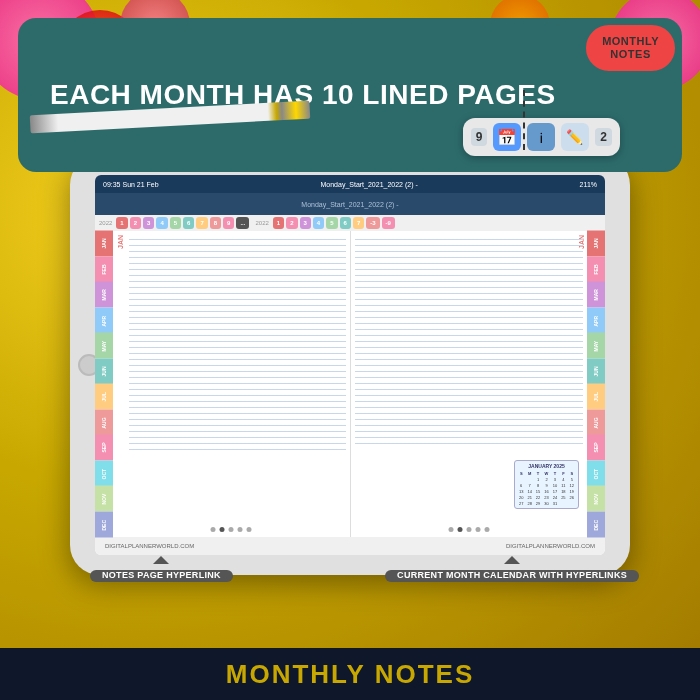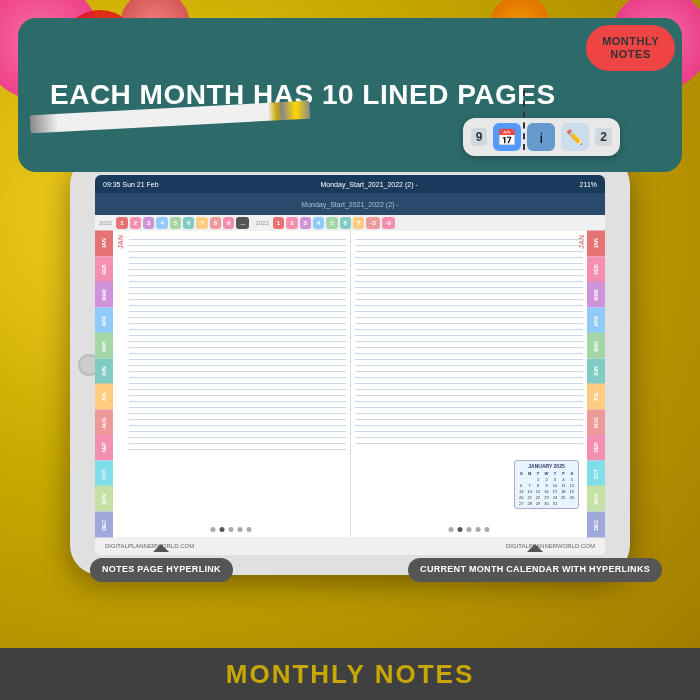--- a/index.html
+++ b/index.html
@@ -277,21 +277,21 @@
       background: #aaa;
     }
 
     .dot.active { background: #555; }
 
     
     .callout-bubble {
       position: absolute;
       background: #555;
       border-radius: 50px;
-      padding: 6px 12px;
+      padding: 0 12px;
       text-align: center;
       z-index: 30;
       color: white;
       font-size: 9px;
       font-weight: 900;
       text-transform: uppercase;
       letter-spacing: 0.3px;
       line-height: 1.3;
     }
 
@@ -309,21 +309,21 @@
     .bubble-notes-hyperlink::after {
       top: -14px;
       left: 50%;
       transform: translateX(-50%);
       border-bottom-color: #555;
       border-top: none;
     }
 
     .bubble-calendar {
       bottom: 118px;
-      right: 38px;
+      right: 61px;
     }
 
     .bubble-calendar::after {
       top: -14px;
       left: 50%;
       transform: translateX(-50%);
       border-bottom-color: #555;
       border-top: none;
     }
 
@@ -340,21 +340,21 @@
       border: 2px solid #bbb;
     }
 
     
     .bottom-banner {
       position: absolute;
       bottom: 0;
       left: 0;
       right: 0;
       height: 52px;
-      background: #404040;
+      background: #0f172a;
       display: flex;
       align-items: center;
       justify-content: center;
       z-index: 20;
     }
 
     .bottom-banner-text {
       color: #c8a800;
       font-size: 26px;
       font-weight: 900;

